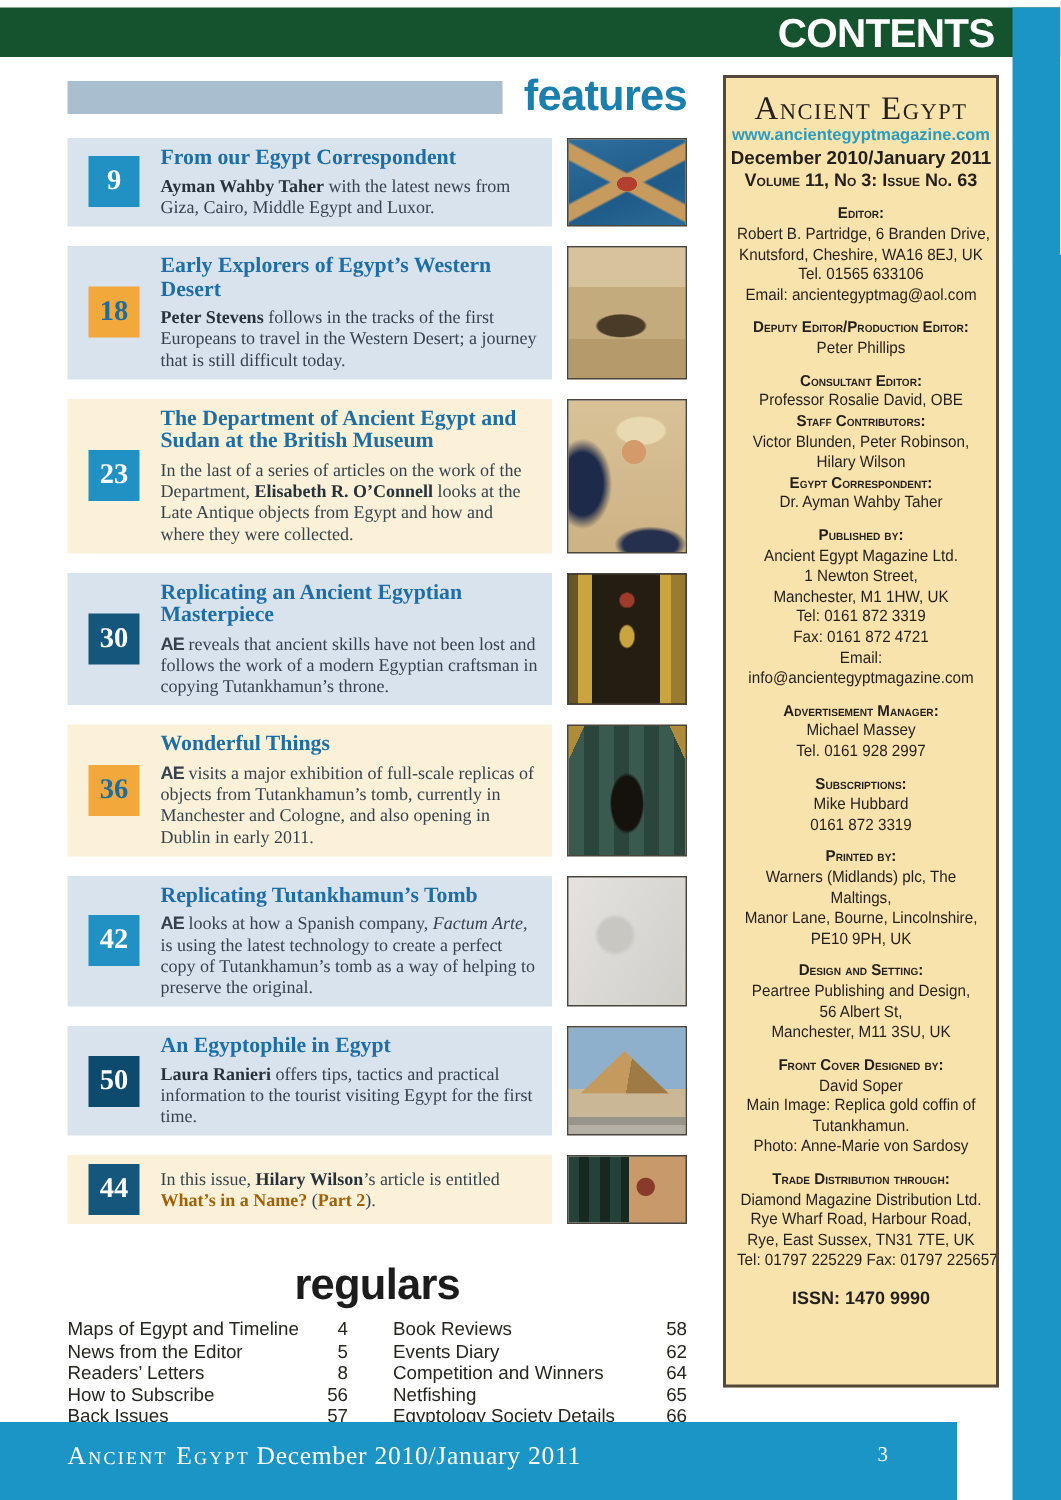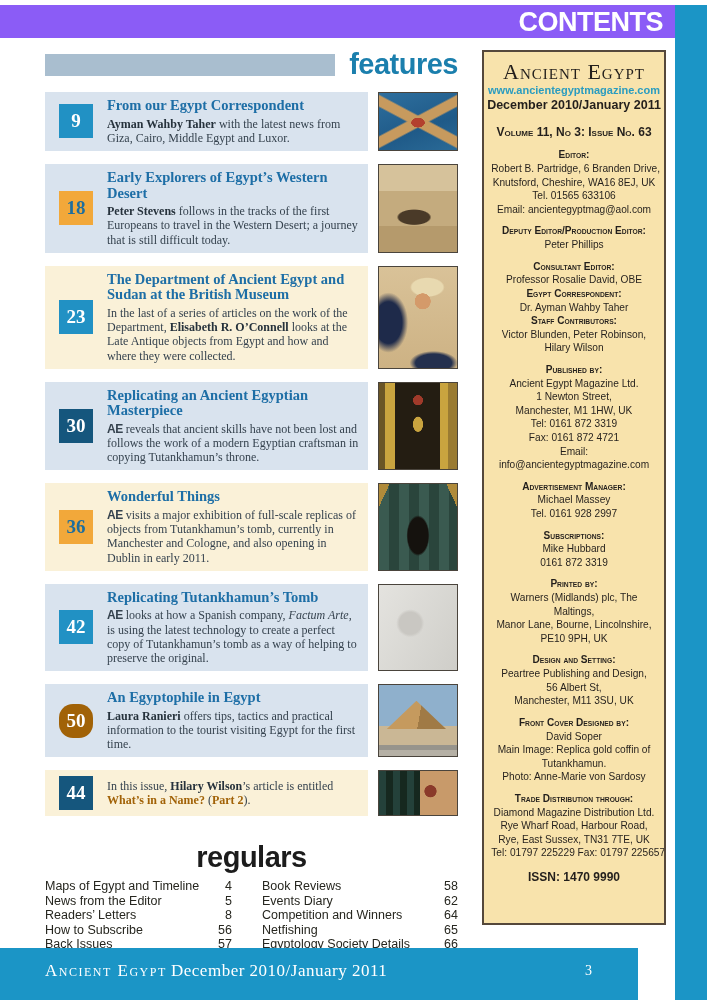--- a/index.html
+++ b/index.html
@@ -1,20 +1,20 @@
 <!DOCTYPE html>
 <html><head>
 <meta charset="utf-8">
 <style>
   html,body{margin:0;padding:0;background:#e9e9e9;}
   .page{position:relative;width:707px;height:1000px;background:#ffffff;overflow:hidden;
         font-family:"Liberation Serif",serif;}
 
   
-  .top-band{position:absolute;top:5px;left:0;width:707px;height:33px;background:#8b5cf6;}
+  .top-band{position:absolute;top:5px;left:0;width:707px;height:33px;background:#14532d;}
   .contents-title{position:absolute;right:44px;top:2px;color:#fff;
         font-family:"Liberation Sans",sans-serif;font-weight:bold;font-size:27px;letter-spacing:-.5px;}
   .right-band{position:absolute;top:5px;right:0;width:32px;height:995px;background:#1b95c6;}
   .footer-band{position:absolute;left:0;bottom:0;width:638px;height:52px;background:#1b95c6;color:#fff;}
   .footer-text{position:absolute;left:45px;top:13px;font-size:17px;color:#fff;}
   .footer-mag{font-variant:small-caps;letter-spacing:1.5px;}
   .footer-issue{letter-spacing:.5px;}
   .footer-page{position:absolute;right:46px;top:15px;font-size:14px;color:#fff;}
 
   
@@ -29,21 +29,21 @@
   .feature-block{display:flex;gap:10px;margin-top:13px;}
   .feature-row{width:325px;display:flex;align-items:center;padding:6px 0;box-sizing:border-box;}
   .row-blue{background:#d9e3ee;}
   .row-cream{background:#faf1d8;}
   .badge-col{flex:0 0 62px;display:flex;justify-content:center;}
   .badge{width:34px;height:34px;display:flex;align-items:center;justify-content:center;
         font-weight:bold;font-size:19px;}
   .badge-blue{background:#2191c4;color:#fff;}
   .badge-navy{background:#15567d;color:#fff;}
   .badge-orange{background:#f2a83a;color:#1d6e9e;}
-  .badge-black{background:#a16207;color:#fff;border-radius:14px;}
+  .badge-black{background:#0c4a6e;color:#fff;}
   .feature-text{flex:1;padding-right:8px;}
   .feature-title{color:#1d6ea6;font-weight:bold;font-size:14.5px;line-height:1.08;margin-bottom:3px;}
   .feature-desc{color:#35424e;font-size:12px;line-height:1.18;}
   .seg.b{font-weight:bold;color:#26323c;}
   .seg.i{font-style:italic;}
   .seg.blue{color:#a16207;}
   .seg.ae{font-family:"Liberation Sans",sans-serif;font-weight:bold;letter-spacing:-.5px;}
   .feature-title .seg.i{color:#1d6ea6;}
 
   
@@ -94,21 +94,21 @@
       font-family:"Liberation Sans",sans-serif;font-weight:bold;font-size:15px;}
 
   
   .sidebar{position:absolute;left:482px;top:50px;width:184px;height:875px;box-sizing:border-box;
       background:#f8e3ac;border:2px solid #55483b;text-align:center;
       font-family:"Liberation Sans",sans-serif;color:#231f1c;padding:9px 2px;overflow:hidden;}
   .mast-title{font-family:"Liberation Serif",serif;font-variant:small-caps;font-size:22px;
       letter-spacing:1px;line-height:1;}
   .mast-web{color:#2a9cc0;font-weight:bold;font-size:11px;line-height:1.35;}
   .mast-date{font-weight:bold;font-size:12.5px;line-height:1.25;}
-  .mast-vol{font-weight:bold;font-variant:small-caps;font-size:12px;line-height:1.25;margin-top:12px;}
+  .mast-vol{font-weight:bold;font-variant:small-caps;font-size:12px;line-height:1.25;}
   .sb-section{margin-top:8px;}
   .sb-section.tight{margin-top:0;}
   .sb-heading{font-weight:bold;font-variant:small-caps;font-size:10.5px;line-height:1.3;
       white-space:nowrap;transform:scaleX(.96);transform-origin:50% 50%;}
   .sb-line{font-size:10.8px;line-height:1.26;white-space:nowrap;transform:scaleX(.94);
       transform-origin:50% 50%;}
   .sb-issn{margin-top:10px;font-weight:bold;font-size:12px;}
 </style>
 </head>
 <body>
@@ -295,27 +295,27 @@
         </div>
         <div class="sb-section">
           <div class="sb-heading">Deputy Editor/Production Editor:</div>
           <div class="sb-line">Peter Phillips</div>
         </div>
         <div class="sb-section">
           <div class="sb-heading">Consultant Editor:</div>
           <div class="sb-line">Professor Rosalie David, OBE</div>
         </div>
         <div class="sb-section tight">
-          <div class="sb-heading">Egypt Correspondent:</div>
-          <div class="sb-line">Dr. Ayman Wahby Taher</div>
-        </div>
-        <div class="sb-section tight">
           <div class="sb-heading">Staff Contributors:</div>
           <div class="sb-line">Victor Blunden, Peter Robinson,</div>
           <div class="sb-line">Hilary Wilson</div>
+        </div>
+        <div class="sb-section tight">
+          <div class="sb-heading">Egypt Correspondent:</div>
+          <div class="sb-line">Dr. Ayman Wahby Taher</div>
         </div>
         <div class="sb-section">
           <div class="sb-heading">Published by:</div>
           <div class="sb-line">Ancient Egypt Magazine Ltd.</div>
           <div class="sb-line">1 Newton Street,</div>
           <div class="sb-line">Manchester, M1 1HW, UK</div>
           <div class="sb-line">Tel: 0161 872 3319</div>
           <div class="sb-line">Fax: 0161 872 4721</div>
           <div class="sb-line">Email:</div>
           <div class="sb-line">info@ancientegyptmagazine.com</div>

